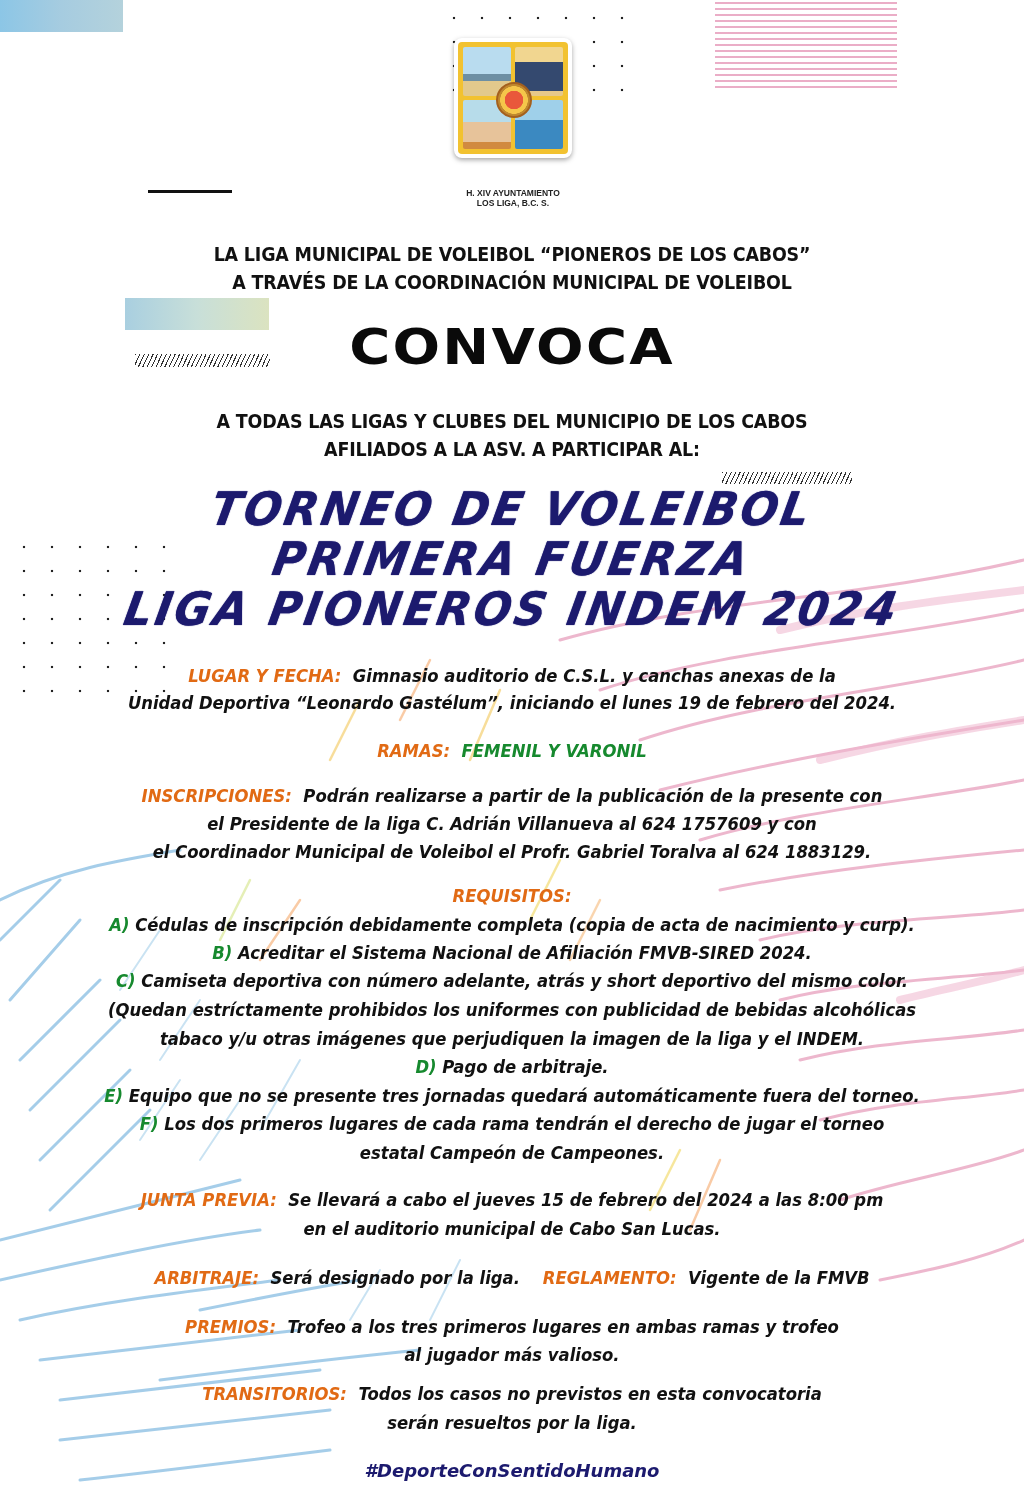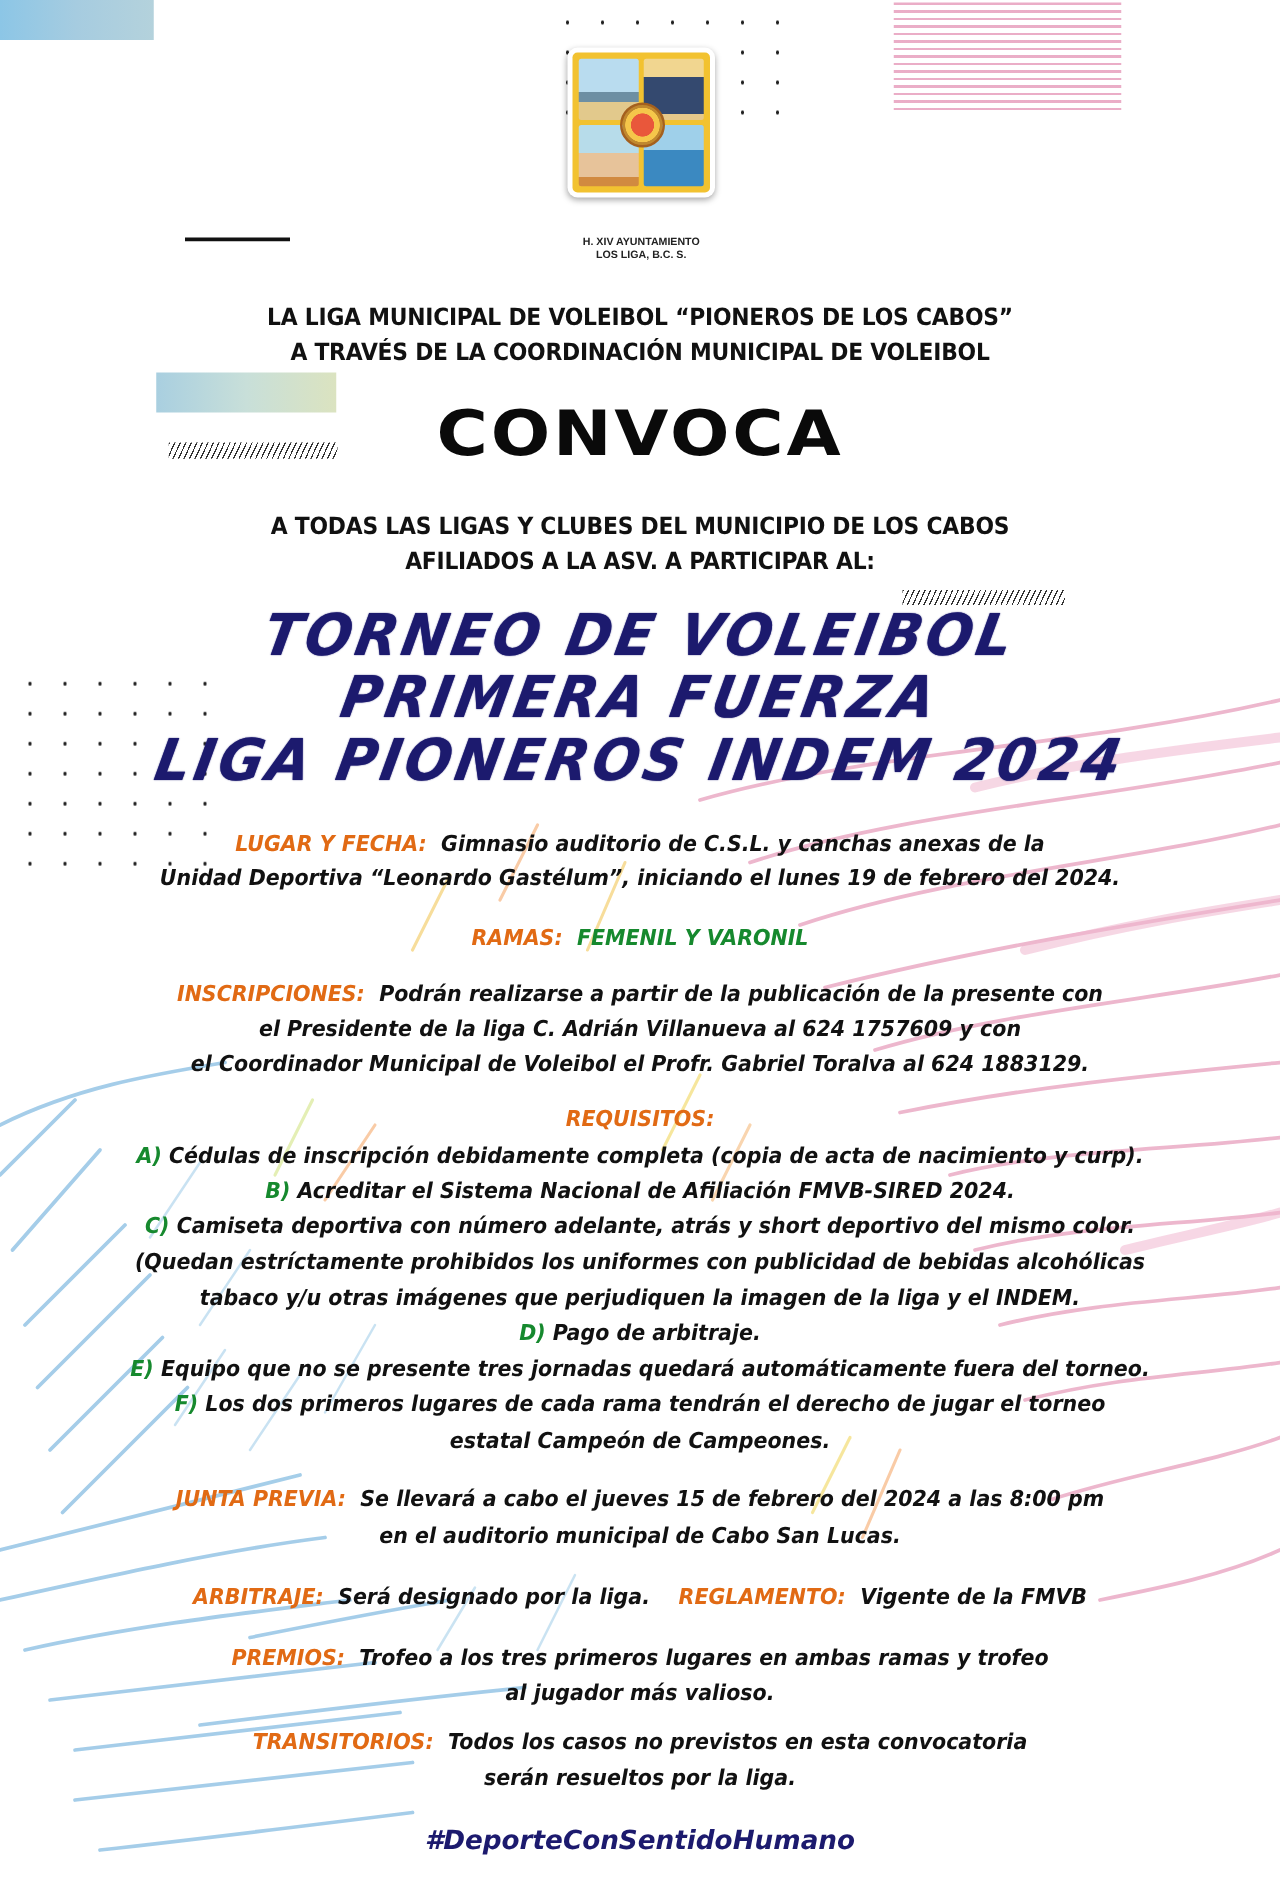--- a/index.html
+++ b/index.html
@@ -49,21 +49,21 @@
     transform:scaleX(0.92); }
   .convoca { font-family:"DejaVu Sans", sans-serif; font-weight:900; font-size:50px; letter-spacing:2px; color:#0a0a0a; transform:scaleX(1.12); }
   .title { font-family:"DejaVu Sans", sans-serif; font-weight:bold; font-style:italic; font-size:44px;
     color:#1c1a6e; letter-spacing:3px; transform:skewX(-10deg) scaleY(1.05);
     text-shadow:0 0 1px #1c1a6e; }
 
   .body { font-family:"DejaVu Sans", sans-serif; font-style:italic; font-weight:bold; font-size:17.5px; color:#111;
     transform:scaleX(0.94); }
   .lbl { color:#e16a14; }
   .grn { color:#16892e; }
-  .hashtag { font-family:"DejaVu Sans", sans-serif; font-style:italic; font-weight:bold; font-size:21px; color:#1c1a6e; }
+  .hashtag { font-family:"DejaVu Sans", sans-serif; font-style:italic; font-weight:bold; font-size:18px; color:#1c1a6e; }
 </style>
 </head>
 <body>
 
 <svg class="bg-svg" viewBox="0 0 1024 1504" xmlns="http://www.w3.org/2000/svg">
   <g fill="none" stroke-linecap="round">
 
     <g stroke="#e79fbd" stroke-width="3" opacity="0.75">
       <path d="M560 640 C700 600 850 600 1024 560"></path>
       <path d="M600 690 C720 650 880 640 1024 610"></path>

